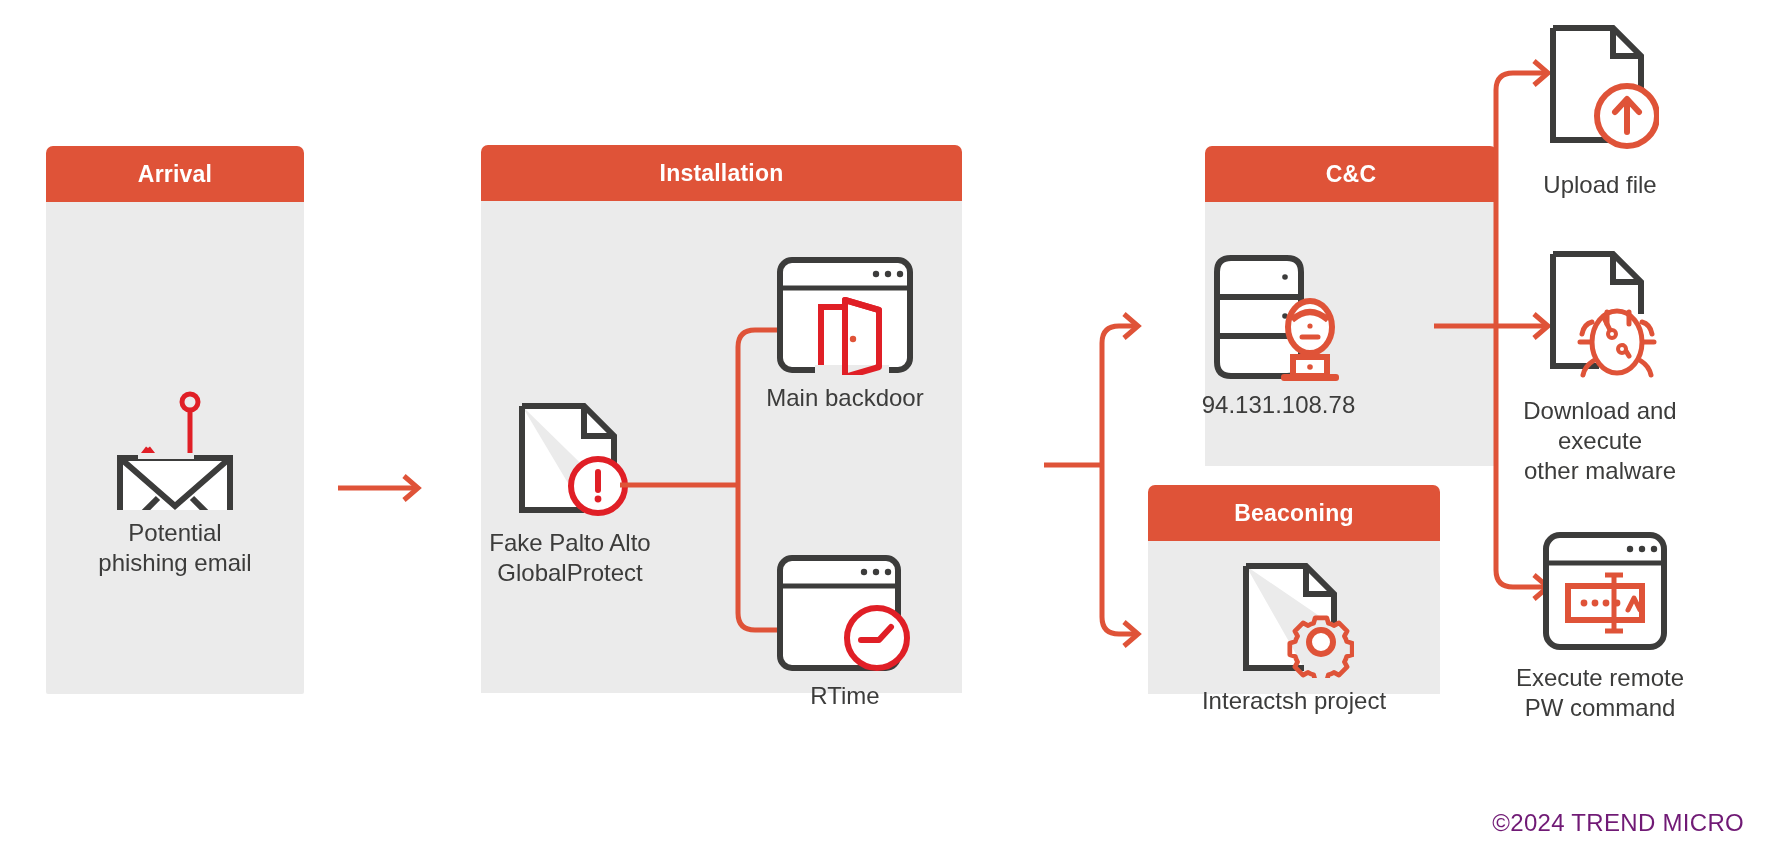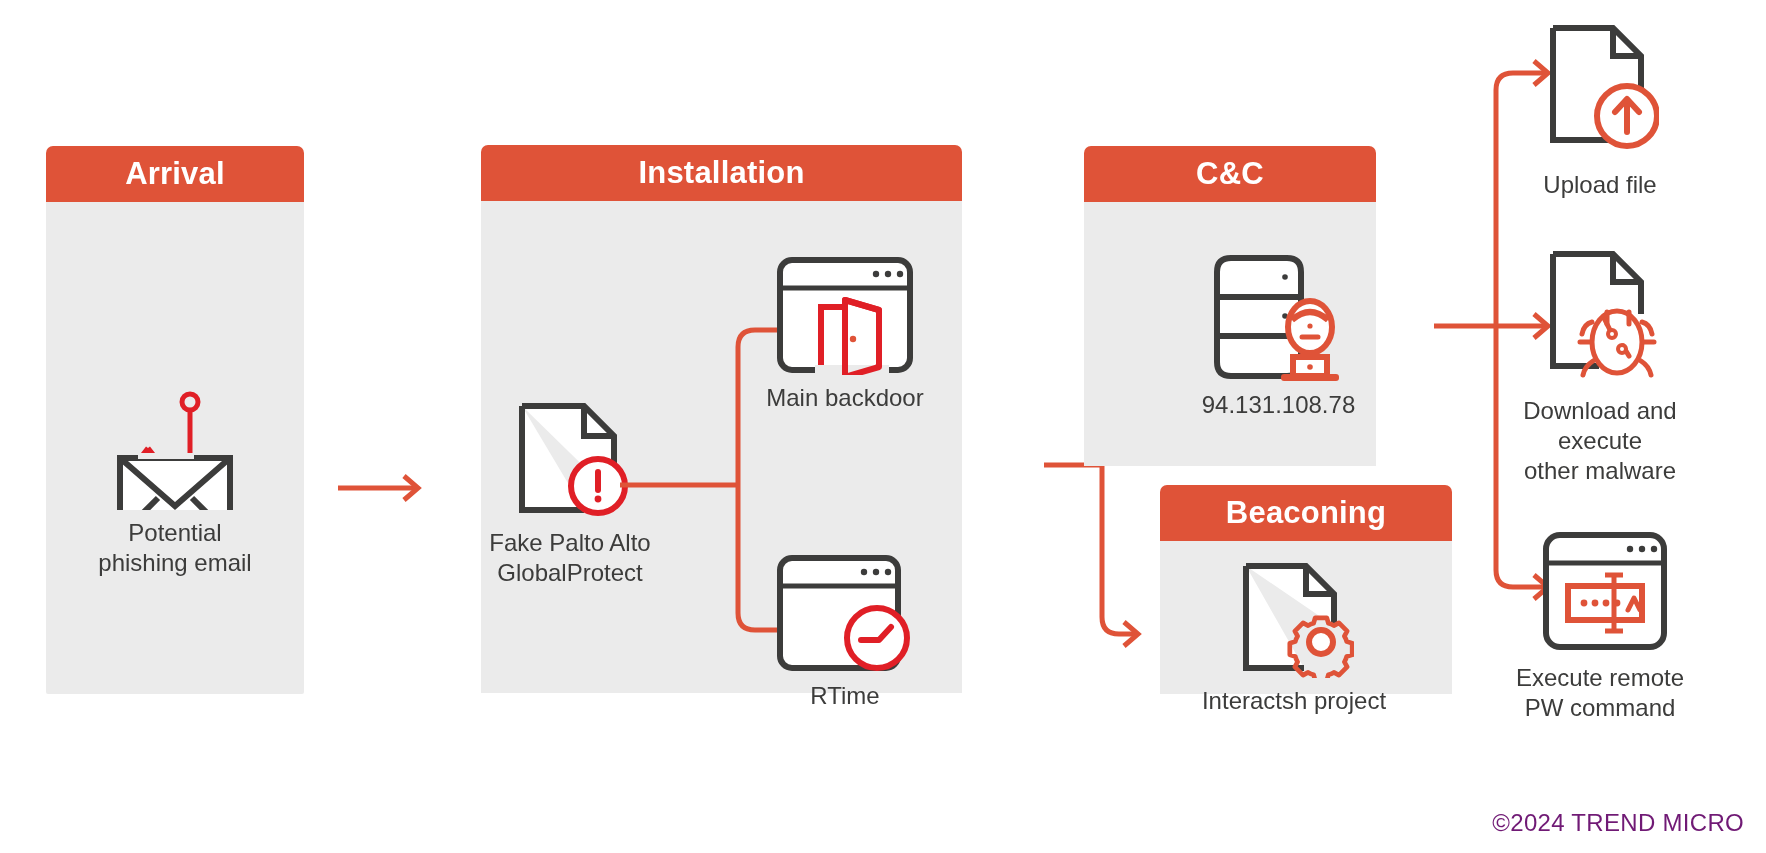--- a/index.html
+++ b/index.html
@@ -10,21 +10,21 @@
     overflow: hidden;
   }
   #stage { position: relative; width: 1766px; height: 853px; }
 
   
   .panel { position: absolute; }
   .panel-header {
     background: #df5338;
     color: #ffffff;
     font-weight: bold;
-    font-size: 31px;
+    font-size: 23px;
     letter-spacing: .2px;
     text-align: center;
     border-radius: 7px 7px 0 0;
     line-height: 56px;
     height: 56px;
     width: 100%;
   }
   .panel-body {
     background: #ebebeb;
     width: 100%;
@@ -145,21 +145,21 @@
   </div>
 
   <svg class="conn" style="left:1044px; top:300px;" width="110" height="360" viewBox="0 0 110 360">
     <path d="M0 165 H58" fill="none" stroke="#df5338" stroke-width="5"></path>
     <path d="M58 165 V43 Q58 26 75 26 H92" fill="none" stroke="#df5338" stroke-width="5"></path>
     <path d="M80 14 L94 26 L80 38" fill="none" stroke="#df5338" stroke-width="5"></path>
     <path d="M58 165 V317 Q58 334 75 334 H92" fill="none" stroke="#df5338" stroke-width="5"></path>
     <path d="M80 322 L94 334 L80 346" fill="none" stroke="#df5338" stroke-width="5"></path>
   </svg>
 
-  <div class="panel" style="left:1084px; top:146px; width:292px; height:304px;">
+  <div class="panel" style="left:1205px; top:146px; width:292px; height:304px;">
     <div class="panel-header">C&amp;C</div>
     <div class="panel-body" style="height:264px;"></div>
   </div>
 
   <div class="node" style="left:1148px; top:252px; width:238px;padding-left:23px;">
     <svg class="node-icon" width="140" height="130" viewBox="0 0 140 130">
 
       <path d="M22 6 H78 Q92 6 92 20 V110 Q92 124 78 124 H22" fill="#ffffff" stroke="#3c3c3b" stroke-width="6"></path>
       <path d="M22 6 Q8 6 8 20 V110 Q8 124 22 124" fill="#ffffff" stroke="#3c3c3b" stroke-width="6"></path>
       <line x1="8" y1="45" x2="92" y2="45" stroke="#3c3c3b" stroke-width="6"></line>
@@ -172,21 +172,21 @@
       <circle cx="101" cy="74" r="2.6" fill="#df5338"></circle>
       <line x1="93" y1="85" x2="109" y2="85" stroke="#df5338" stroke-width="5" stroke-linecap="round"></line>
 
       <path d="M84 105 H118 V124 H84 Z" fill="#ffffff" stroke="#df5338" stroke-width="6"></path>
       <circle cx="101" cy="115" r="2.8" fill="#df5338"></circle>
       <rect x="72" y="122" width="58" height="7" rx="3" fill="#df5338"></rect>
     </svg>
     <div class="node-label">94.131.108.78</div>
   </div>
 
-  <div class="panel" style="left:1148px; top:485px; width:292px; height:209px;margin-left:12px;">
+  <div class="panel" style="left:1148px; top:485px; width:292px; height:209px;">
     <div class="panel-header">Beaconing</div>
     <div class="panel-body" style="height:153px;"></div>
   </div>
 
   <div class="node" style="left:1148px; top:562px; width:292px;">
     <svg class="node-icon" width="120" height="116" viewBox="0 0 120 116">
       <path d="M12 4 H72 L100 32 V64 M12 4 V106 H70" fill="#ffffff" stroke="#3c3c3b" stroke-width="6" stroke-linejoin="miter"></path>
       <path d="M72 4 V32 H100" fill="none" stroke="#3c3c3b" stroke-width="6"></path>
       <g transform="translate(87,80)">
         <g fill="none" stroke="#df5338" stroke-width="6" stroke-linejoin="round">

